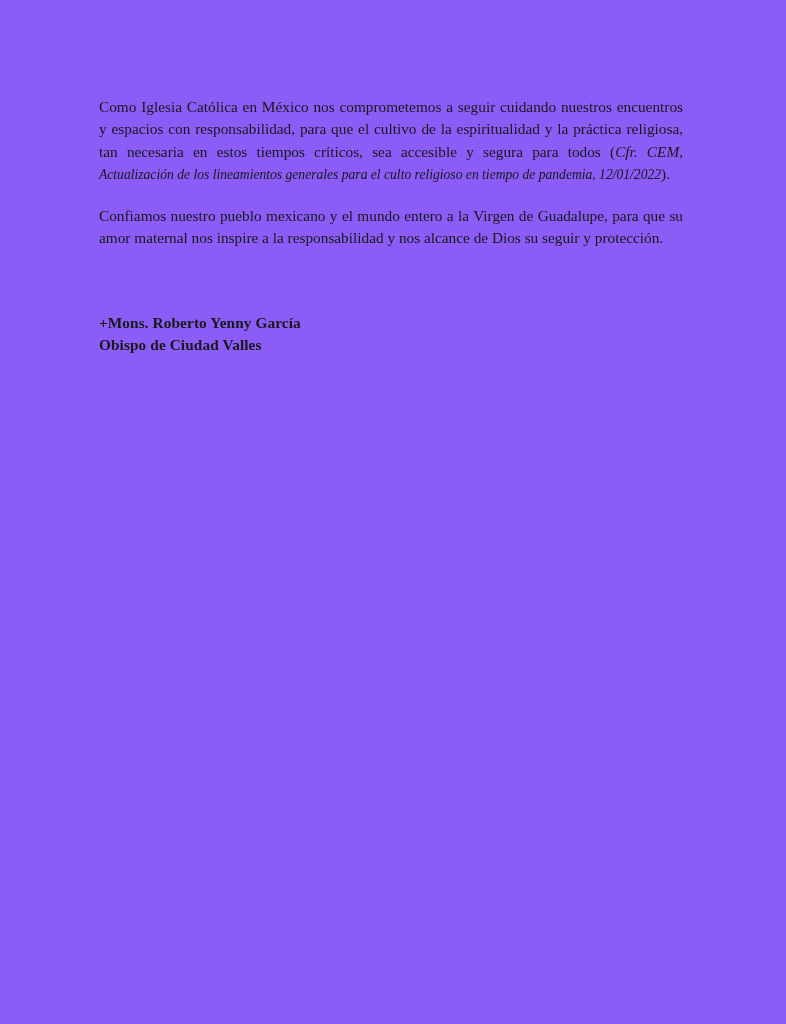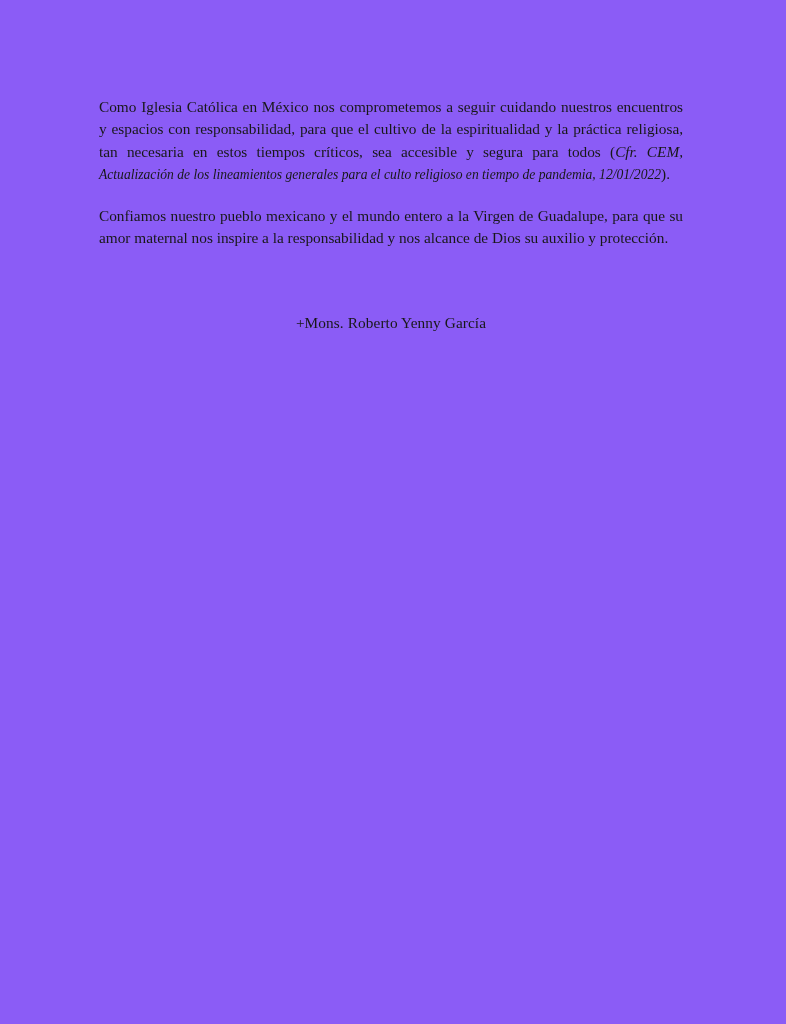--- a/index.html
+++ b/index.html
@@ -45,22 +45,22 @@
   }
   .cite-small {
     font-style: italic;
     font-size: 13.6px;
   }
   .signature {
     position: absolute;
     left: 99px;
     top: 312px;
     width: 584px;
-    text-align: center;
     line-height: 1.42;
+    font-weight: bold;
   }
   .signature div {
     font-size: 15.3px;
     color: #181818;
   }
   .sig-name {
     letter-spacing: 0.1px;
   }
   .sig-role {
     letter-spacing: 0.1px;
@@ -71,21 +71,22 @@
 </style>
 </head>
 <body>
 
 <div class="page">
 
   <div class="content">
 
     <p class="body-par"><span>Como Iglesia Católica en México nos comprometemos a seguir cuidando nuestros encuentros y espacios con responsabilidad, para que el cultivo de la espiritualidad y la práctica religiosa, tan necesaria en estos tiempos críticos, sea accesible y segura para todos (</span><span class="cite">Cfr. CEM,</span><span class="cite-small"> Actualización de los lineamientos generales para el culto religioso en tiempo de pandemia, 12/01/2022</span><span>).</span></p>
 
-    <p class="body-par"><span>Confiamos nuestro pueblo mexicano y el mundo entero a la Virgen de Guadalupe, para que su amor maternal nos inspire a la responsabilidad y nos alcance de Dios su auxilio y protección.</span></p>
+    <p class="body-par"><span>Confiamos nuestro pueblo mexicano y el mundo entero a la Virgen de Guadalupe, para que su amor maternal nos inspire a la responsabilidad y nos alcance de Dios su seguir y protección.</span></p>
 
   </div>
 
   <div class="signature">
     <div class="sig-name">+Mons. Roberto Yenny García</div>
+    <div class="sig-role">Obispo de Ciudad Valles</div>
   </div>
 
 </div>
 
 </body></html>

